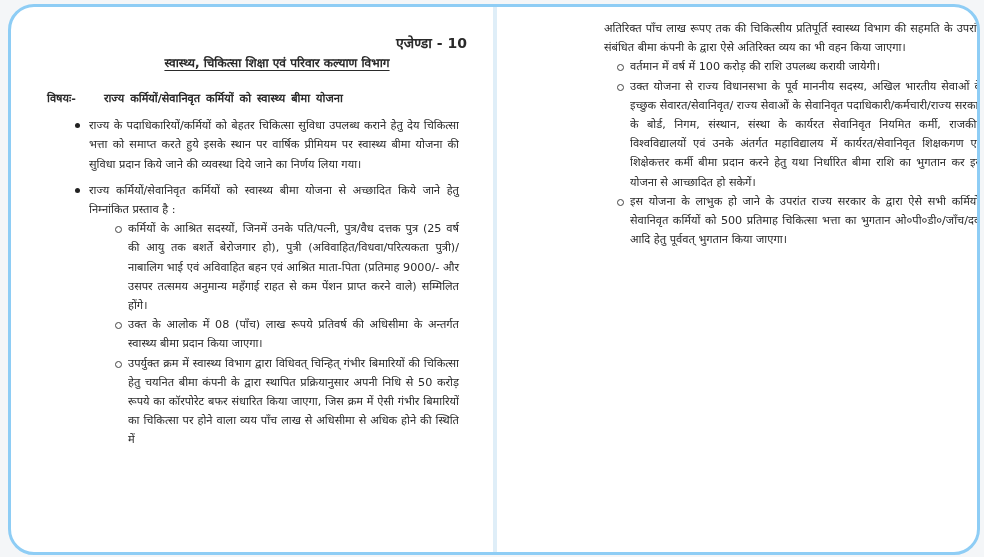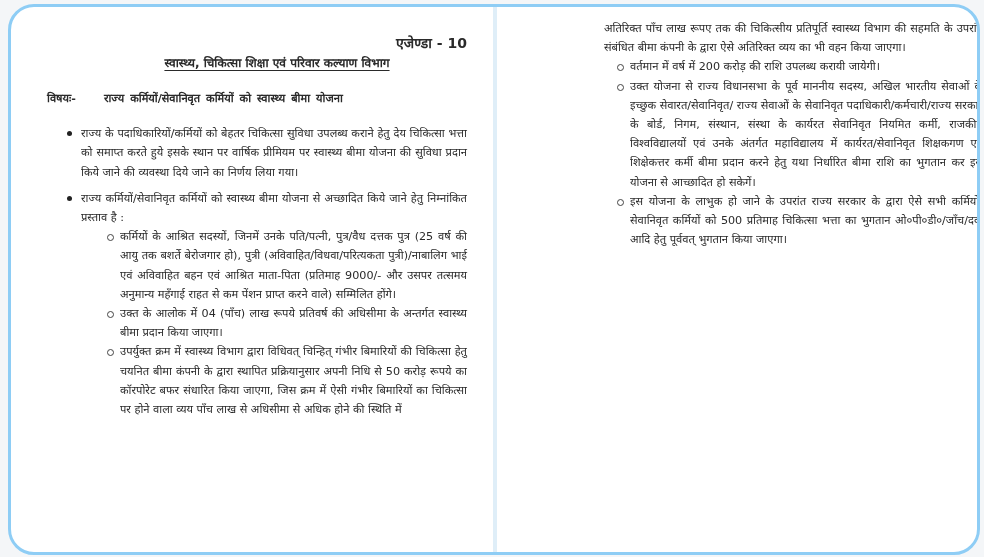--- a/index.html
+++ b/index.html
@@ -18,23 +18,23 @@
   .col-left { left:36px; width:420px; }
   .col-right { left:580px; width:392px; top:12px; }
   .agenda-no {
     text-align:right; font-weight:bold; font-size:14px; margin-top:26px; line-height:20px;
     padding-left:40px;
   }
   .dept-title {
     text-align:center; font-weight:bold; font-size:12px; line-height:20px;
     text-decoration:underline; text-underline-offset:3px; padding-left:40px;
   }
-  .subject { font-weight:bold; margin-top:16px; margin-bottom:16px; word-spacing:2px; }
+  .subject { font-weight:bold; margin-top:16px; margin-bottom:8px; word-spacing:2px; }
   .subject .lbl { margin-right:22px; }
-  ul.l1 { list-style:none; margin:0; padding:0 0 0 18px; }
+  ul.l1 { list-style:none; margin:8px; padding:0 0 0 18px; }
   ul.l1 > li { position:relative; padding-left:16px; text-align:justify; margin-bottom:7px; }
   ul.l1 > li::before {
     content:""; position:absolute; left:2px; top:7px; width:5px; height:5px; border-radius:50%; background:#222;
   }
   ul.l2 { list-style:none; margin:0; padding:0 0 0 26px; }
   ul.l2 > li { position:relative; padding-left:13px; text-align:justify; }
   ul.l2 > li::before {
     content:""; position:absolute; left:0; top:7px; width:5px; height:5px; border-radius:50%;
     border:1px solid #444; background:transparent;
   }
@@ -56,28 +56,28 @@
     </div>
 
     <ul class="l1">
       <li>
         <span>राज्य के पदाधिकारियों/कर्मियों को बेहतर चिकित्सा सुविधा उपलब्ध कराने हेतु देय चिकित्सा भत्ता को समाप्त करते हुये इसके स्थान पर वार्षिक प्रीमियम पर स्वास्थ्य बीमा योजना की सुविधा प्रदान किये जाने की व्यवस्था दिये जाने का निर्णय लिया गया।</span>
       </li>
       <li>
         <span>राज्य कर्मियों/सेवानिवृत कर्मियों को स्वास्थ्य बीमा योजना से अच्छादित किये जाने हेतु निम्नांकित प्रस्ताव है :</span>
         <ul class="l2">
           <li>कर्मियों के आश्रित सदस्यों, जिनमें उनके पति/पत्नी, पुत्र/वैध दत्तक पुत्र (25 वर्ष की आयु तक बशर्ते बेरोजगार हो), पुत्री (अविवाहित/विधवा/परित्यकता पुत्री)/नाबालिग भाई एवं अविवाहित बहन एवं आश्रित माता-पिता (प्रतिमाह 9000/- और उसपर तत्समय अनुमान्य महँगाई राहत से कम पेंशन प्राप्त करने वाले) सम्मिलित होंगे।</li>
-          <li>उक्त के आलोक में 04 (पाँच) लाख रूपये प्रतिवर्ष की अधिसीमा के अन्तर्गत स्वास्थ्य बीमा प्रदान किया जाएगा।</li>
+          <li>उक्त के आलोक में 08 (पाँच) लाख रूपये प्रतिवर्ष की अधिसीमा के अन्तर्गत स्वास्थ्य बीमा प्रदान किया जाएगा।</li>
           <li>उपर्युक्त क्रम में स्वास्थ्य विभाग द्वारा विधिवत् चिन्हित् गंभीर बिमारियों की चिकित्सा हेतु चयनित बीमा कंपनी के द्वारा स्थापित प्रक्रियानुसार अपनी निधि से 50 करोड़ रूपये का कॉरपोरेट बफर संधारित किया जाएगा, जिस क्रम में ऐसी गंभीर बिमारियों का चिकित्सा पर होने वाला व्यय पाँच लाख से अधिसीमा से अधिक होने की स्थिति में</li>
         </ul>
       </li>
     </ul>
   </div>
 
   <div class="col col-right">
     <div class="cont">अतिरिक्त पाँच लाख रूपए तक की चिकित्सीय प्रतिपूर्ति स्वास्थ्य विभाग की सहमति के उपरांत संबंधित बीमा कंपनी के द्वारा ऐसे अतिरिक्त व्यय का भी वहन किया जाएगा।</div>
     <ul class="l2 right-list">
-      <li>वर्तमान में वर्ष में 200 करोड़ की राशि उपलब्ध करायी जायेगी।</li>
+      <li>वर्तमान में वर्ष में 100 करोड़ की राशि उपलब्ध करायी जायेगी।</li>
       <li>उक्त योजना से राज्य विधानसभा के पूर्व माननीय सदस्य, अखिल भारतीय सेवाओं के इच्छुक सेवारत/सेवानिवृत/ राज्य सेवाओं के सेवानिवृत पदाधिकारी/कर्मचारी/राज्य सरकार के बोर्ड, निगम, संस्थान, संस्था के कार्यरत सेवानिवृत नियमित कर्मी, राजकीय विश्वविद्यालयों एवं उनके अंतर्गत महाविद्यालय में कार्यरत/सेवानिवृत शिक्षकगण एवं शिक्षेकत्तर कर्मी बीमा प्रदान करने हेतु यथा निर्धारित बीमा राशि का भुगतान कर इस योजना से आच्छादित हो सकेगें।</li>
       <li>इस योजना के लाभुक हो जाने के उपरांत राज्य सरकार के द्वारा ऐसे सभी कर्मियों/सेवानिवृत कर्मियों को 500 प्रतिमाह चिकित्सा भत्ता का भुगतान ओ०पी०डी०/जाँच/दवा आदि हेतु पूर्ववत् भुगतान किया जाएगा।</li>
     </ul>
   </div>
 </div>
 
 </body></html>

